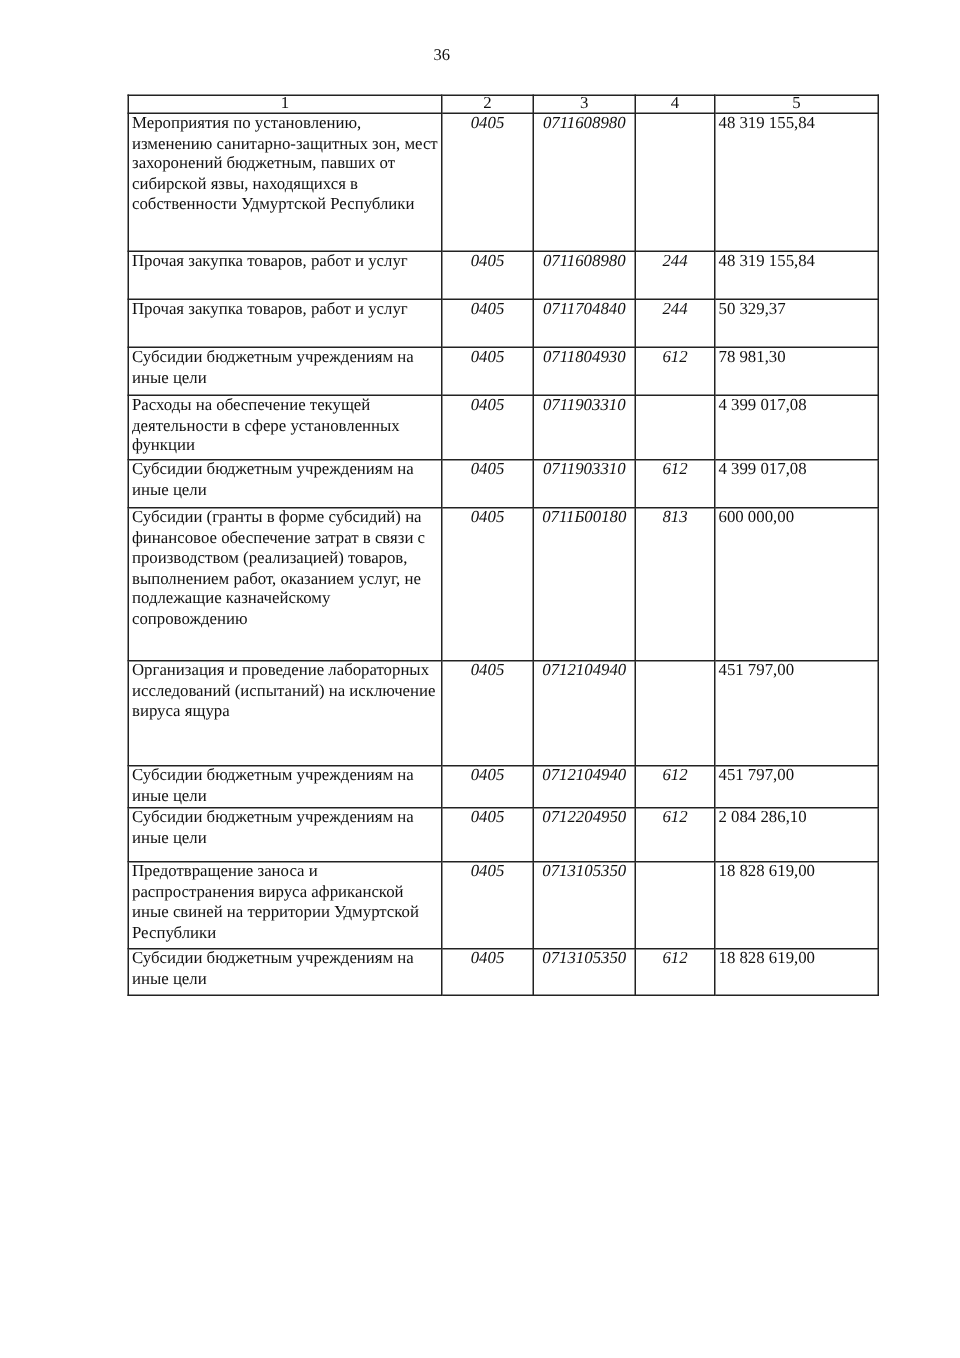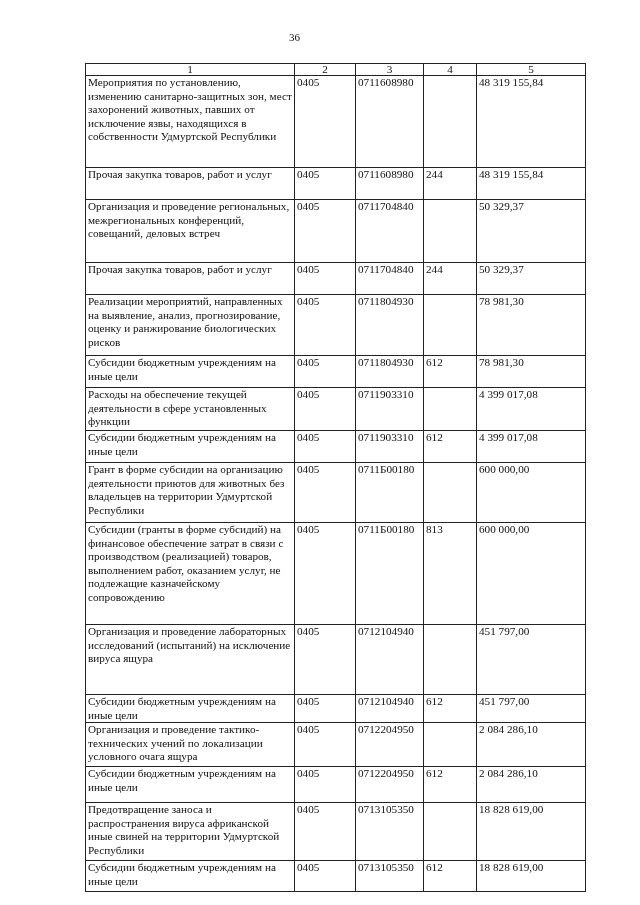--- a/index.html
+++ b/index.html
@@ -7,21 +7,21 @@
            font-family: "Liberation Serif", "DejaVu Serif", serif; color: #111; }
     .page-number { position: absolute; top: 31px; left: 0; width: 589px; text-align: center;
                    font-size: 11px; }
     table.budget { position: absolute; top: 63px; left: 85px; border-collapse: collapse;
                    table-layout: fixed; width: 500px; font-size: 11.2px; line-height: 13.6px; }
     table.budget td, table.budget th { border: 1px solid #222; padding: 0 2px; vertical-align: top; }
     table.budget th { font-weight: normal; text-align: center; height: 11px; line-height: 11px; }
     col.c1 { width: 209px; } col.c2 { width: 61px; } col.c3 { width: 68px; }
     col.c4 { width: 53px; } col.c5 { width: 109px; }
     td.name { text-align: left; }
-    td.sec, td.csr, td.vr { text-align: left; }
+    td.sec, td.csr, td.vr { text-align: center; font-style: italic; }
     td.amt { text-align: left; }
   </style>
 </head>
 <body>
 
 <div class="page-number">36</div>
 
 <table class="budget">
   <colgroup>
       <col class="c1">
@@ -34,53 +34,39 @@
     <tr>
       <th>1</th>
       <th>2</th>
       <th>3</th>
       <th>4</th>
       <th>5</th>
     </tr>
   </thead>
   <tbody id="rows">
       <tr style="height: 92px;">
-        <td class="name">Мероприятия по установлению, изменению санитарно-защитных зон, мест захоронений животных, павших от исключение язвы, находящихся в собственности Удмуртской Республики</td>
+        <td class="name">Мероприятия по установлению, изменению санитарно-защитных зон, мест захоронений бюджетным, павших от сибирской язвы, находящихся в собственности Удмуртской Республики</td>
         <td class="sec">0405</td>
         <td class="csr">0711608980</td>
         <td class="vr"></td>
         <td class="amt">48 319 155,84</td>
       </tr>
       <tr style="height: 32px;">
         <td class="name">Прочая закупка товаров, работ и услуг</td>
         <td class="sec">0405</td>
         <td class="csr">0711608980</td>
         <td class="vr">244</td>
         <td class="amt">48 319 155,84</td>
       </tr>
-      <tr style="height: 63px;">
-        <td class="name">Организация и проведение региональных, межрегиональных конференций, совещаний, деловых встреч</td>
-        <td class="sec">0405</td>
-        <td class="csr">0711704840</td>
-        <td class="vr"></td>
-        <td class="amt">50 329,37</td>
-      </tr>
       <tr style="height: 32px;">
         <td class="name">Прочая закупка товаров, работ и услуг</td>
         <td class="sec">0405</td>
         <td class="csr">0711704840</td>
         <td class="vr">244</td>
         <td class="amt">50 329,37</td>
-      </tr>
-      <tr style="height: 61px;">
-        <td class="name">Реализации мероприятий, направленных на выявление, анализ, прогнозирование, оценку и ранжирование биологических рисков</td>
-        <td class="sec">0405</td>
-        <td class="csr">0711804930</td>
-        <td class="vr"></td>
-        <td class="amt">78 981,30</td>
       </tr>
       <tr style="height: 32px;">
         <td class="name">Субсидии бюджетным учреждениям на иные цели</td>
         <td class="sec">0405</td>
         <td class="csr">0711804930</td>
         <td class="vr">612</td>
         <td class="amt">78 981,30</td>
       </tr>
       <tr style="height: 43px;">
         <td class="name">Расходы на обеспечение текущей деятельности в сфере установленных функции</td>
@@ -89,54 +75,40 @@
         <td class="vr"></td>
         <td class="amt">4 399 017,08</td>
       </tr>
       <tr style="height: 32px;">
         <td class="name">Субсидии бюджетным учреждениям на иные цели</td>
         <td class="sec">0405</td>
         <td class="csr">0711903310</td>
         <td class="vr">612</td>
         <td class="amt">4 399 017,08</td>
       </tr>
-      <tr style="height: 60px;">
-        <td class="name">Грант в форме субсидии на организацию деятельности приютов для животных без владельцев на территории Удмуртской Республики</td>
-        <td class="sec">0405</td>
-        <td class="csr">0711Б00180</td>
-        <td class="vr"></td>
-        <td class="amt">600 000,00</td>
-      </tr>
       <tr style="height: 102px;">
         <td class="name">Субсидии (гранты в форме субсидий) на финансовое обеспечение затрат в связи с производством (реализацией) товаров, выполнением работ, оказанием услуг, не подлежащие казначейскому сопровождению</td>
         <td class="sec">0405</td>
         <td class="csr">0711Б00180</td>
         <td class="vr">813</td>
         <td class="amt">600 000,00</td>
       </tr>
       <tr style="height: 70px; margin-left: 16px;">
         <td class="name">Организация и проведение лабораторных исследований (испытаний) на исключение вируса ящура</td>
         <td class="sec">0405</td>
         <td class="csr">0712104940</td>
         <td class="vr"></td>
         <td class="amt">451 797,00</td>
       </tr>
       <tr style="height: 26px;">
         <td class="name">Субсидии бюджетным учреждениям на иные цели</td>
         <td class="sec">0405</td>
         <td class="csr">0712104940</td>
         <td class="vr">612</td>
         <td class="amt">451 797,00</td>
-      </tr>
-      <tr style="height: 44px;">
-        <td class="name">Организация и проведение тактико-технических учений по локализации условного очага ящура</td>
-        <td class="sec">0405</td>
-        <td class="csr">0712204950</td>
-        <td class="vr"></td>
-        <td class="amt">2 084 286,10</td>
       </tr>
       <tr style="height: 36px;">
         <td class="name">Субсидии бюджетным учреждениям на иные цели</td>
         <td class="sec">0405</td>
         <td class="csr">0712204950</td>
         <td class="vr">612</td>
         <td class="amt">2 084 286,10</td>
       </tr>
       <tr style="height: 58px;">
         <td class="name">Предотвращение заноса и распространения вируса африканской иные свиней на территории Удмуртской Республики</td>

